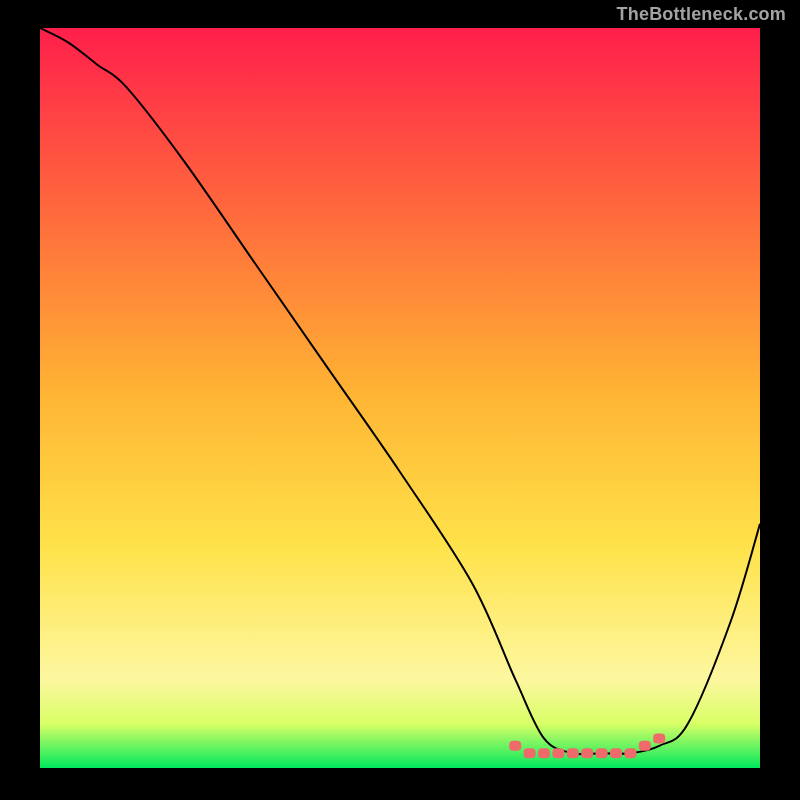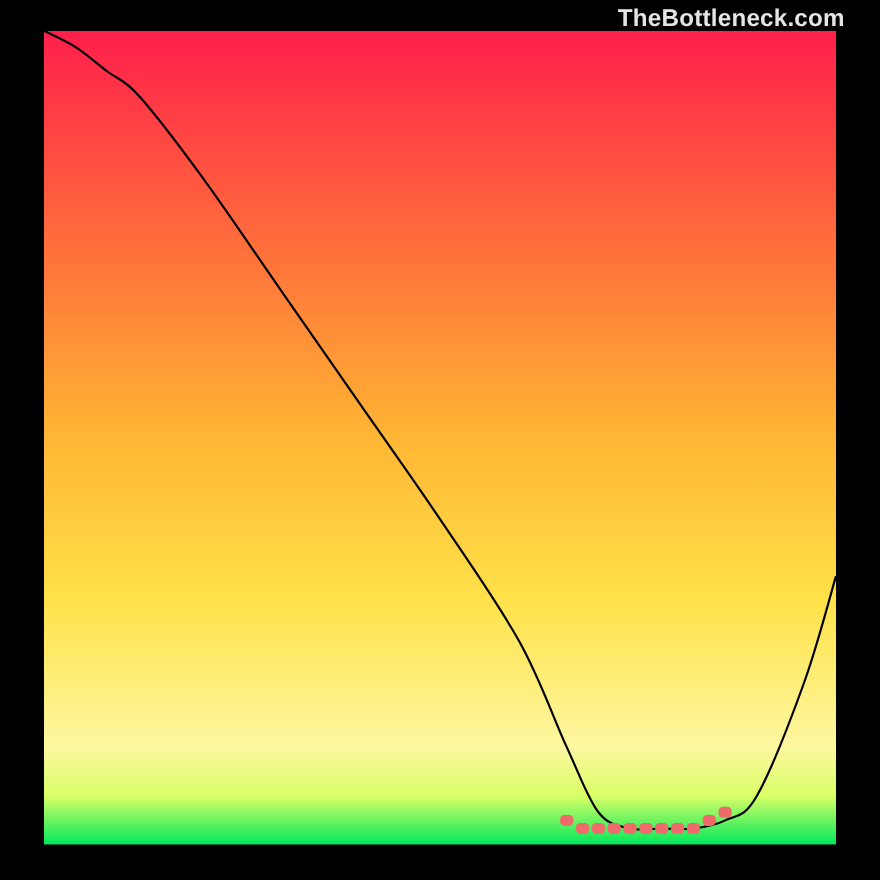--- a/index.html
+++ b/index.html
@@ -13,23 +13,23 @@
   }
   .frame {
     position: relative;
     width: 800px;
     height: 800px;
     background: #000;
   }
   .watermark {
     position: absolute;
     top: 4px;
-    right: 32px;
-    color: #e5e5e5;
-    font-size: 22px;
+    right: 14px;
+    color: #a3a3a3;
+    font-size: 18px;
     font-weight: 600;
     letter-spacing: 0.2px;
     z-index: 5;
   }
   .plot-area {
     position: absolute;
     left: 40px;
     top: 28px;
     width: 720px;
     height: 740px;

